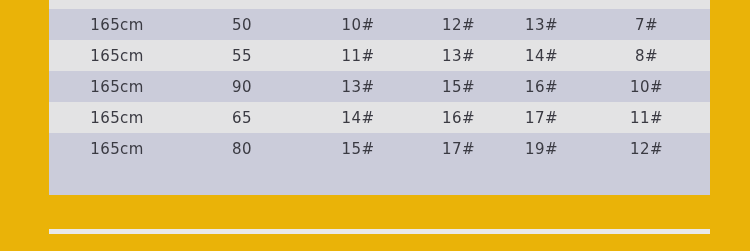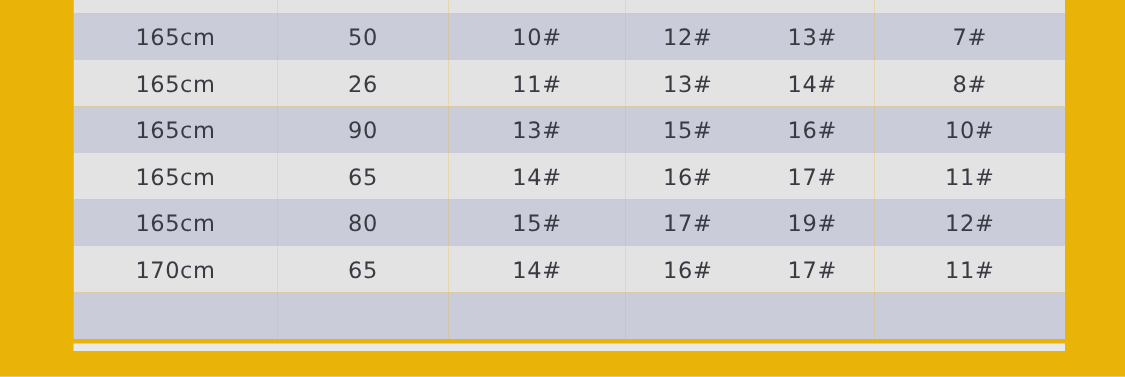--- a/index.html
+++ b/index.html
@@ -113,21 +113,21 @@
           <td class="cell-height">165cm</td>
           <td class="cell-weight">50</td>
           <td>10#</td>
           <td>12#</td>
           <td>13#</td>
           <td>7#</td>
         </tr>
 
         <tr class="row-base">
           <td class="cell-height">165cm</td>
-          <td class="cell-weight">26</td>
+          <td class="cell-weight">55</td>
           <td>11#</td>
           <td>13#</td>
           <td>14#</td>
           <td>8#</td>
         </tr>
 
         <tr class="row-alt">
           <td class="cell-height">165cm</td>
           <td class="cell-weight">90</td>
           <td>13#</td>
@@ -147,28 +147,20 @@
 
         <tr class="row-alt">
           <td class="cell-height">165cm</td>
           <td class="cell-weight">80</td>
           <td>15#</td>
           <td>17#</td>
           <td>19#</td>
           <td>12#</td>
         </tr>
 
-        <tr class="row-base">
-          <td class="cell-height">170cm</td>
-          <td class="cell-weight">65</td>
-          <td>14#</td>
-          <td>16#</td>
-          <td>17#</td>
-          <td>11#</td>
-        </tr>
 
         <tr class="row-alt row-spacer">
           <td class="cell-height"></td>
           <td class="cell-weight"></td>
           <td></td>
           <td></td>
           <td></td>
           <td></td>
         </tr>
 

